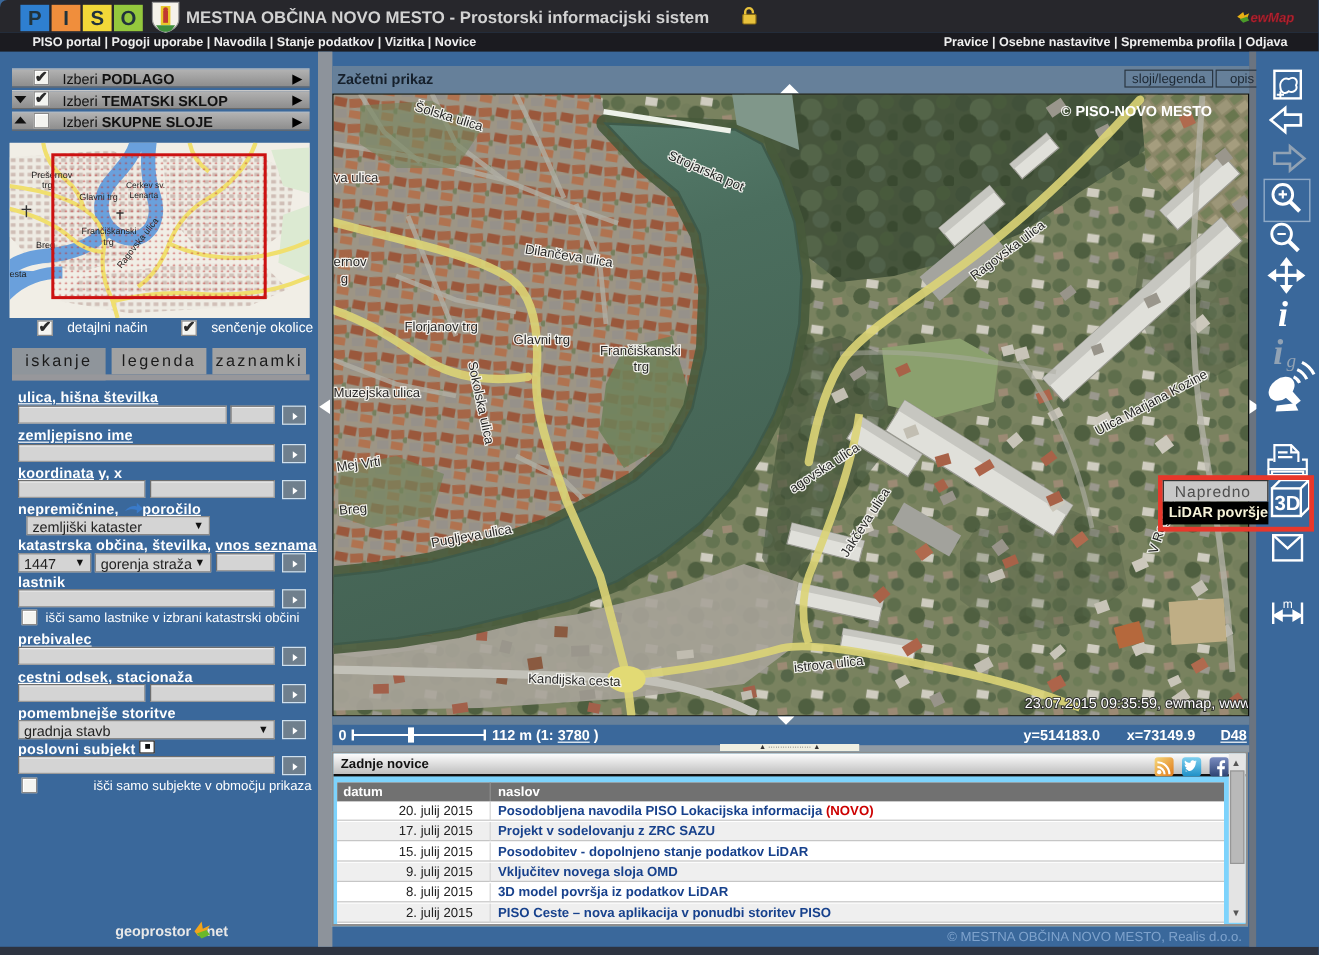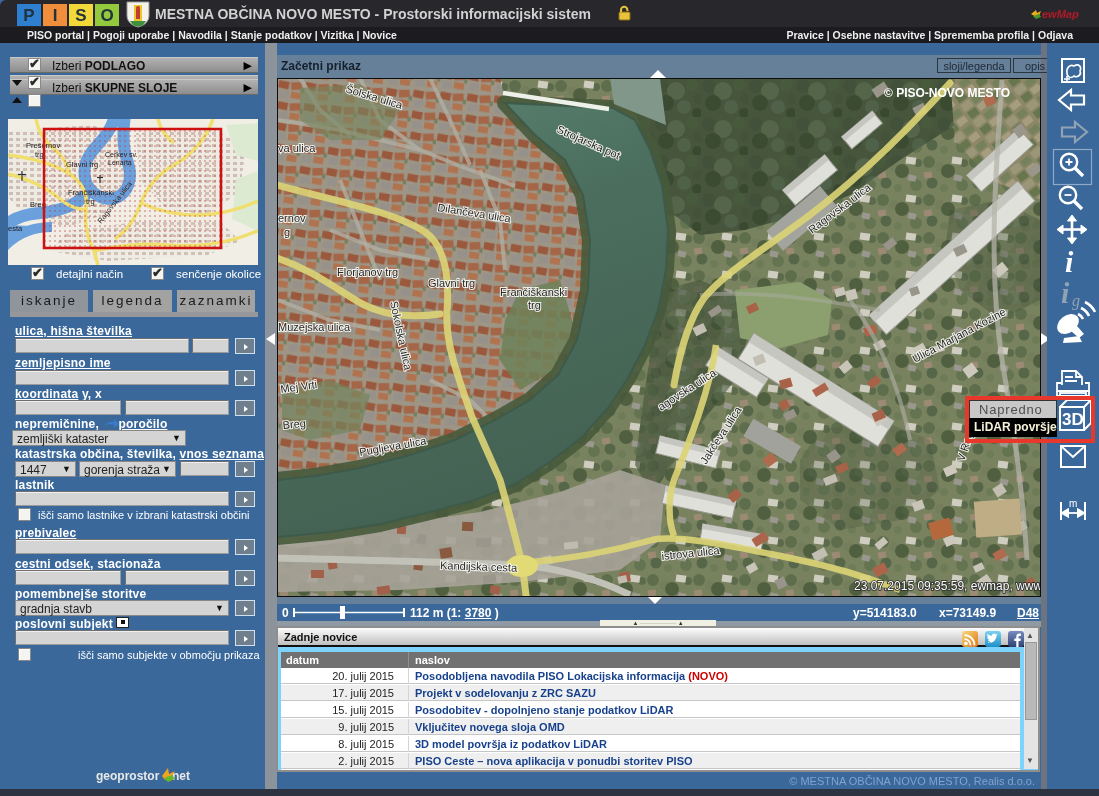--- a/index.html
+++ b/index.html
@@ -97,21 +97,21 @@
   <div class="abs" style="left:1041px;top:333px;width:0;height:0;border-left:9px solid #fff;border-top:6px solid transparent;border-bottom:6px solid transparent;"></div>
 
   <div id="sb1" class="abs sbar" style="top:57px;">
       <span class="lbl">Izberi <b>PODLAGO</b></span>
       <span class="arr">▶</span>
     </div>
   <div id="sb2" class="abs sbar" style="top:75px;">
       <span class="lbl">Izberi <b>TEMATSKI SKLOP</b></span>
       <span class="arr">▶</span>
     </div>
-  <div id="sb3" class="abs sbar" style="top:79px;padding-left:25px;">
+  <div id="sb3" class="abs sbar" style="top:93px;padding-left:25px;">
       <span class="lbl">Izberi <b>SKUPNE SLOJE</b></span>
       <span class="arr">▶</span>
     </div>
   <div class="abs cb chk" style="left:28px;top:58px;"></div>
   <div class="abs cb chk" style="left:28px;top:76px;"></div>
   <div class="abs cb" style="left:28px;top:94px;"></div>
   <div class="abs tri" style="left:12px;top:80px;border-top:6px solid #111;border-left:5px solid transparent;border-right:5px solid transparent;"></div>
   <div class="abs tri" style="left:12px;top:97px;border-bottom:6px solid #111;border-left:5px solid transparent;border-right:5px solid transparent;"></div>
 
   <div id="minimap" class="abs" style="left:8px;top:119px;width:250px;height:146px;background:#f0ece4;">
@@ -181,21 +181,21 @@
 <div class="abs flbl" style="left:15px;top:356px;font-size:12px;"><u>zemljepisno ime</u></div>
 <div class="abs inp" style="left:15px;top:370px;width:214px;"></div>
 <div class="abs gobtn" style="left:235px;top:370px;"></div>
 <div class="abs flbl" style="left:15px;top:387px;font-size:12px;"><u>koordinata</u> y, x</div>
 <div class="abs inp" style="left:15px;top:400px;width:106px;"></div>
 <div class="abs inp" style="left:125px;top:400px;width:104px;"></div>
 <div class="abs gobtn" style="left:235px;top:400px;"></div>
 <div class="abs flbl" style="left:15px;top:417px;font-size:12px;">nepremičnine, <svg width="16" height="10" style="vertical-align:-1px">
           <path d="M1 7 C4 3 8 2 11 3 L11 0 L16 5 L11 9 L11 6 C8 5 5 5 1 7 Z" fill="#3a7ac8"></path>
         </svg><u>poročilo</u></div>
-<div class="abs sel" style="left:12px;top:430px;width:174px;">
+<div class="abs sel" style="left:22px;top:430px;width:153px;">
         <span style="position:absolute;left:4px;top:1px;white-space:nowrap;">zemljiški kataster</span>
         <span class="sarr">▼</span>
       </div>
 <div class="abs flbl" style="left:15px;top:447px;font-size:12px;">katastrska občina, številka, <u>vnos seznama</u></div>
 <div class="abs sel" style="left:15px;top:461px;width:61px;">
         <span style="position:absolute;left:4px;top:1px;white-space:nowrap;">1447</span>
         <span class="sarr">▼</span>
       </div>
 <div class="abs sel" style="left:79px;top:461px;width:97px;">
         <span style="position:absolute;left:4px;top:1px;white-space:nowrap;">gorenja straža</span>

